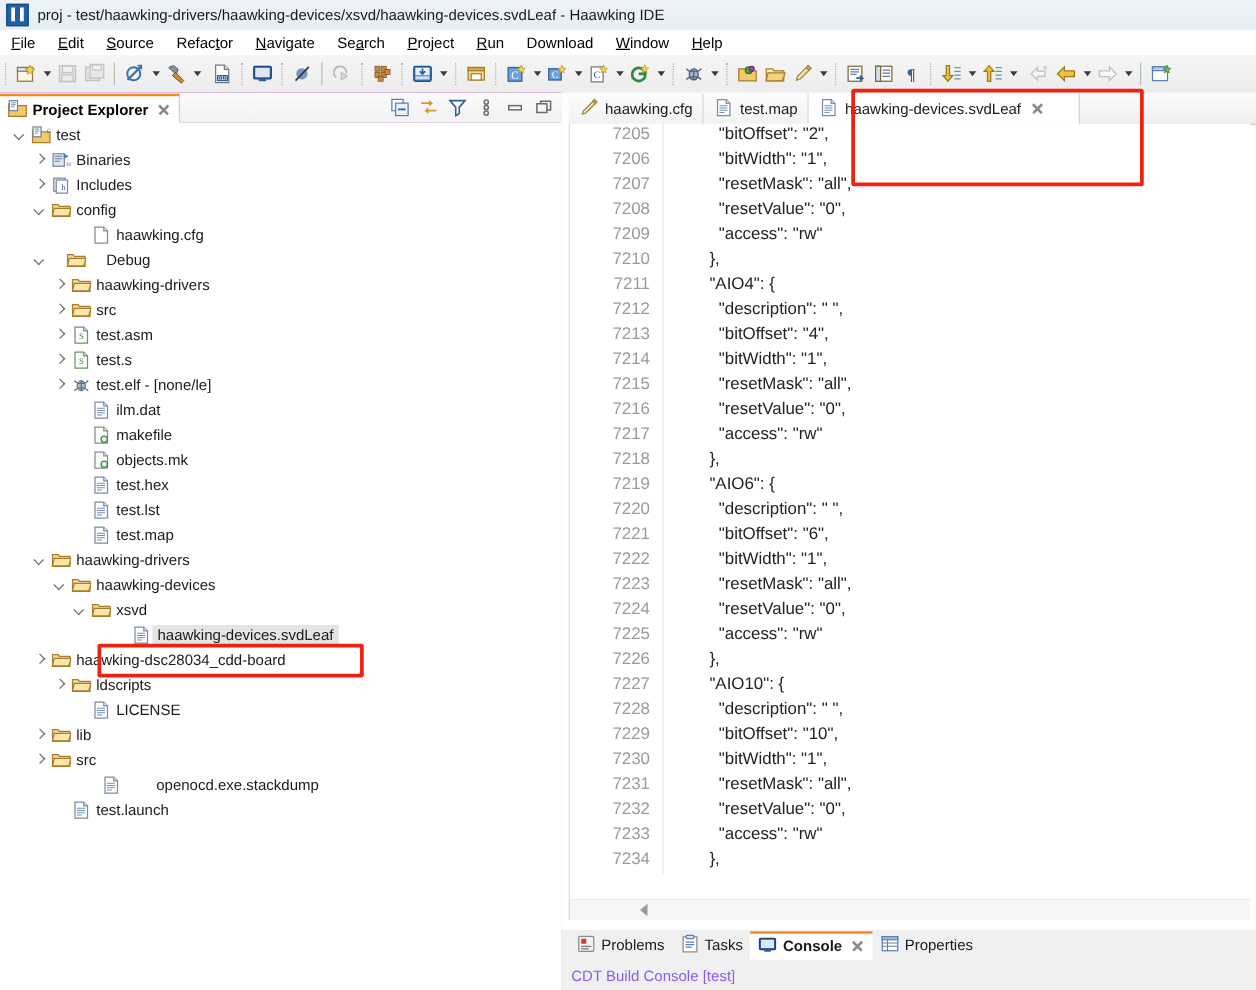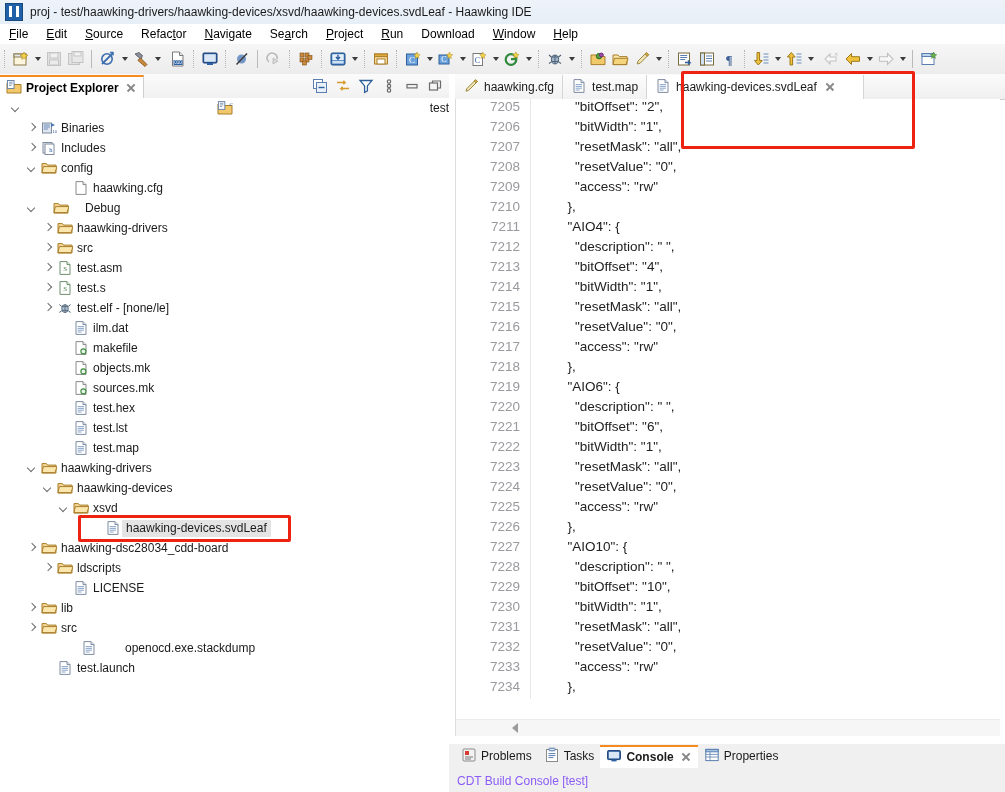--- a/index.html
+++ b/index.html
@@ -567,21 +567,21 @@
         <span class="vt">
           <svg width="16" height="16" viewBox="0 0 16 16">
             <rect x="2.5" y="5" width="8" height="7" fill="none" stroke="#6b6b6b" stroke-width="1.2"></rect>
             <path d="M5.5 5 V3 h8 v7 h-3" fill="none" stroke="#6b6b6b" stroke-width="1.2"></path>
           </svg>
         </span>
       </div>
     </div>
 
     <div class="tree" id="tree-root">
-        <div class="trow" style="padding-left: 8px; justify-content: space-between;">
+        <div class="trow" style="padding-left: 8px;">
           <span class="twist open">
             <span class="chev"></span>
           </span>
           <span class="ticon">
             <svg width="16" height="16" viewBox="0 0 16 16">
               <path d="M1 4 h4.6 l1.2 1.5 H15 v8.5 H1z" fill="#f2c96a" stroke="#a97e2a"></path>
               <rect x="1.4" y="1.6" width="6.4" height="7.8" fill="#ffffff" stroke="#6f86a8"></rect>
               <path d="M2.8 3.3 h3.6 M2.8 4.9 h3.6 M2.8 6.5 h2.4" stroke="#6f86a8" stroke-width="0.8"></path>
               <text x="12.6" y="6.3" font-size="5" fill="#2d5fa3" font-family="Liberation Serif">C</text>
             </svg>
@@ -737,31 +737,20 @@
         <div class="trow" style="padding-left: 56px;">
           <span class="twist"></span>
           <span class="ticon">
             <svg width="16" height="16" viewBox="0 0 16 16">
               <path d="M3 1.6 h7 l3 3 v9.8 h-10z" fill="#ffffff" stroke="#8a8a8a"></path>
               <path d="M10 1.6 v3 h3" fill="#ececec" stroke="#8a8a8a"></path>
               <circle cx="10.4" cy="11.4" r="2.5" fill="#eaf6ea" stroke="#3c8a3c" stroke-width="1.1"></circle>
             </svg>
           </span>
           <span class="tlabel">objects.mk</span>
-        </div>
-        <div class="trow" style="padding-left: 56px;">
-          <span class="twist"></span>
-          <span class="ticon">
-            <svg width="16" height="16" viewBox="0 0 16 16">
-              <path d="M3 1.6 h7 l3 3 v9.8 h-10z" fill="#ffffff" stroke="#8a8a8a"></path>
-              <path d="M10 1.6 v3 h3" fill="#ececec" stroke="#8a8a8a"></path>
-              <circle cx="10.4" cy="11.4" r="2.5" fill="#eaf6ea" stroke="#3c8a3c" stroke-width="1.1"></circle>
-            </svg>
-          </span>
-          <span class="tlabel">sources.mk</span>
         </div>
         <div class="trow" style="padding-left: 56px;">
           <span class="twist"></span>
           <span class="ticon">
             <svg width="16" height="16" viewBox="0 0 16 16">
               <path d="M3 1.6 h7 l3 3 v9.8 h-10z" fill="#ffffff" stroke="#7e8ba0"></path>
               <path d="M10 1.6 v3 h3" fill="#dce6f2" stroke="#7e8ba0"></path>
               <path d="M4.6 6.6 h6.4 M4.6 8.4 h6.4 M4.6 10.2 h6.4 M4.6 12 h4" stroke="#6d8fbc" stroke-width="0.8"></path>
             </svg>
           </span>

